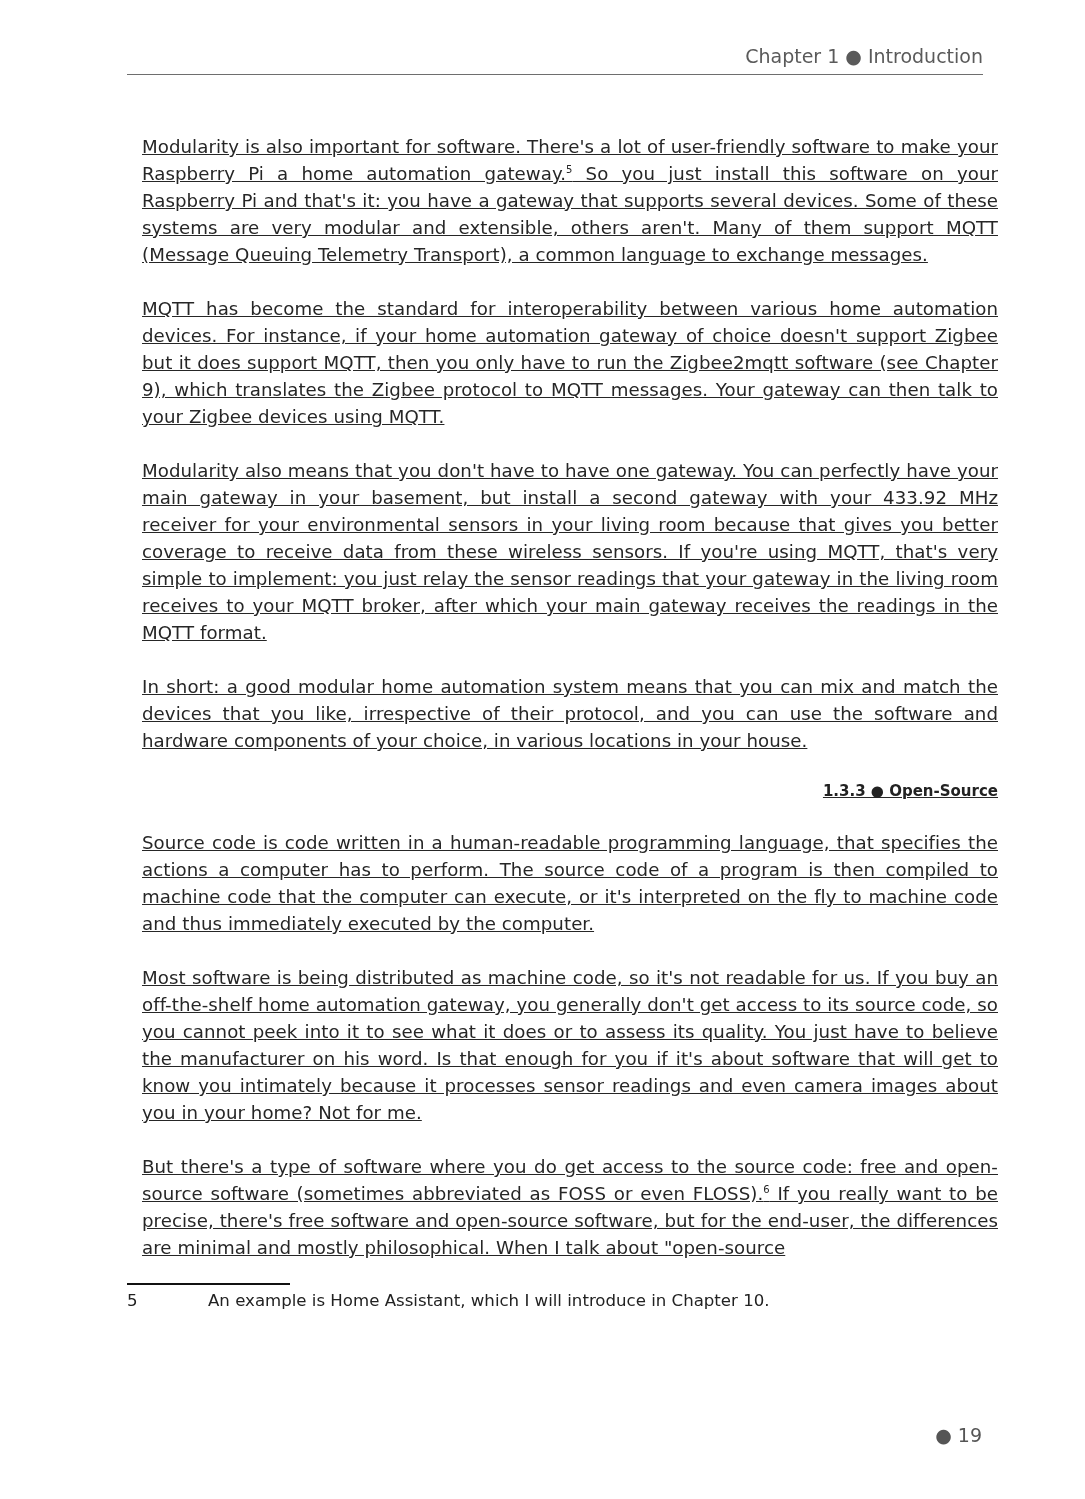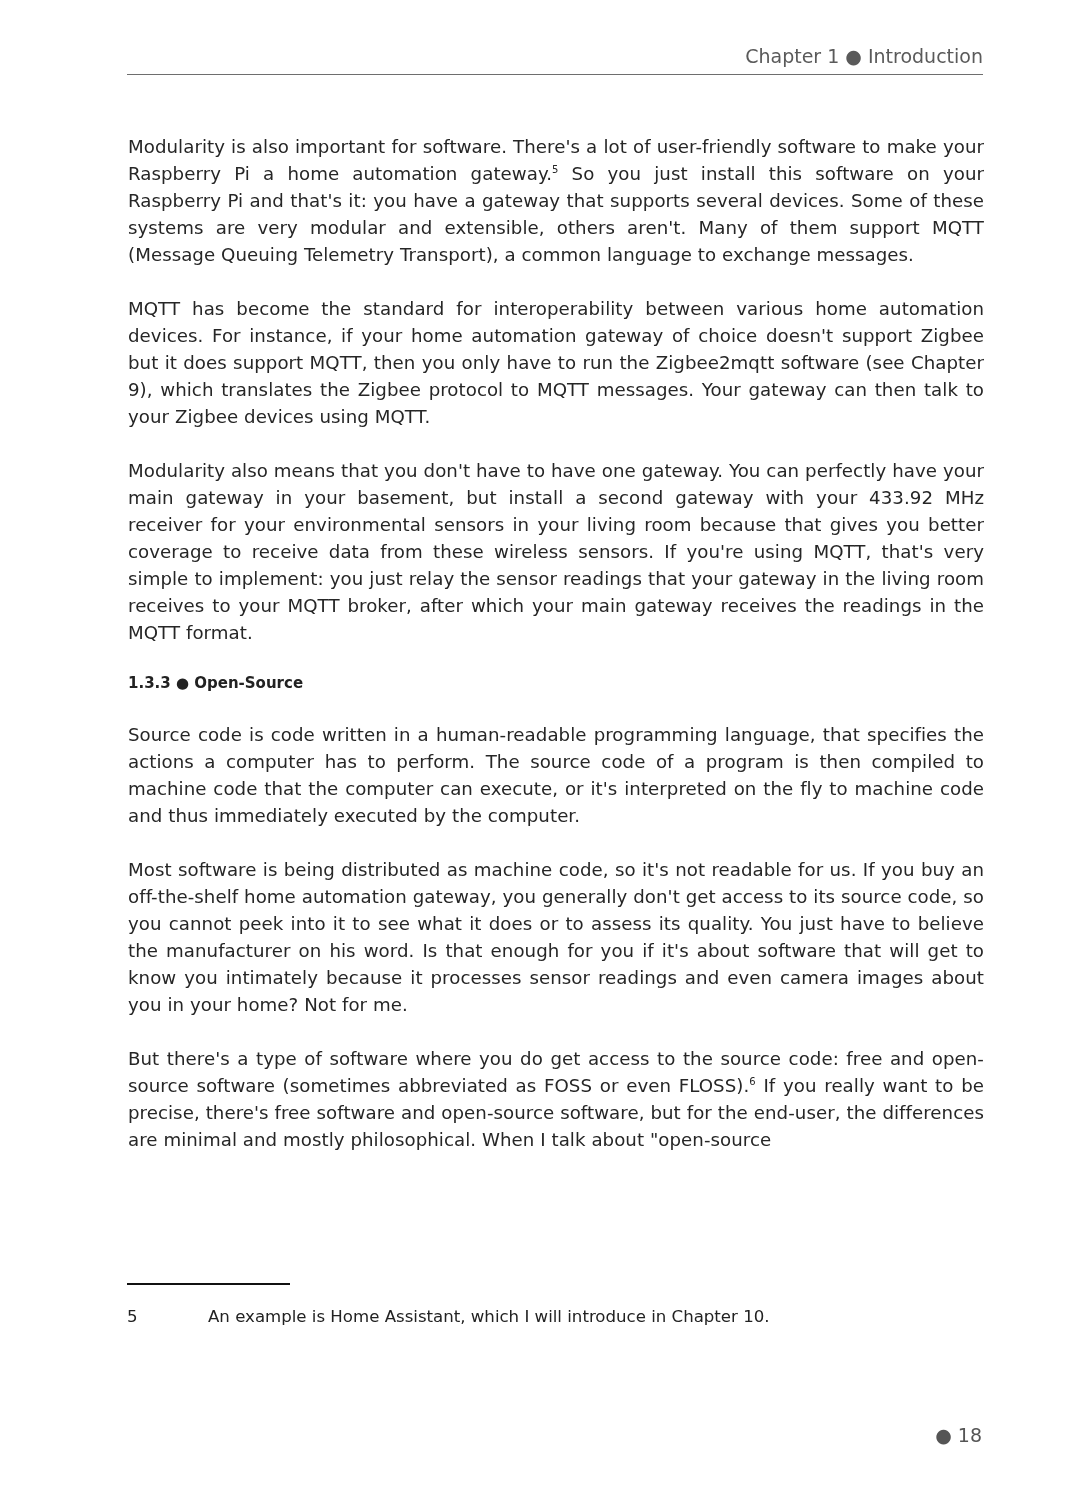--- a/index.html
+++ b/index.html
@@ -1,50 +1,51 @@
 <!DOCTYPE html>
 <html><head>
 <meta charset="utf-8">
 <style>
   html, body { margin: 0; padding: 0; background: #ffffff; }
   body { width: 1085px; height: 1499px; position: relative; overflow: hidden;
          font-family: "DejaVu Sans", sans-serif; color: #262626; }
   .header { position: absolute; left: 127px; top: 44px; width: 856px; height: 30px;
             border-bottom: 1px solid #6e6e6e; }
   .header-text { position: absolute; right: 0; top: 1px; font-size: 19px; color: #5a5a5a; }
-  .content { position: absolute; left: 128px; top: 133px; width: 856px; }
+  .content { position: absolute; left: 142px; top: 133px; width: 856px; text-decoration: underline; }
   p.body { margin: 0 0 27px 0; font-size: 18.2px; line-height: 27px; text-align: justify;
            text-align-last: left; letter-spacing: 0.05px; }
   sup { font-size: 10px; line-height: 0; vertical-align: 7px; }
-  .section-heading { font-size: 15px; font-weight: bold; margin: 4px 0 28px 0; line-height: 20px; color: #222; }
+  .section-heading { font-size: 15px; font-weight: bold; margin: 4px 0 28px 0; line-height: 20px; color: #222; text-align: right; }
   .fn-rule { position: absolute; left: 127px; top: 1283px; width: 163px; height: 2px; background: #111; }
   .footnotes { position: absolute; left: 127px; top: 1290px; width: 856px; font-size: 16.6px;
-               line-height: 21.5px; color: #222; margin-top: 16px; }
+               line-height: 21.5px; color: #222; }
   .fn { text-align: justify; text-align-last: left; }
   .fn-num { display: inline-block; width: 81px; }
   .page-num { position: absolute; right: 103px; top: 1424px; font-size: 19px; color: #555; }
 </style>
 </head>
 <body>
 
 <div class="header">
   <span class="header-text">Chapter 1 ● Introduction</span>
 </div>
 
 <div class="content">
   <p class="body"><span>Modularity is also important for software. There's a lot of user-friendly software to make your Raspberry Pi a home automation gateway.</span><sup>5</sup><span> So you just install this software on your Raspberry Pi and that's it: you have a gateway that supports several devices. Some of these systems are very modular and extensible, others aren't. Many of them support MQTT (Message Queuing Telemetry Transport), a common language to exchange messages.</span></p>
   <p class="body">MQTT has become the standard for interoperability between various home automation devices. For instance, if your home automation gateway of choice doesn't support Zigbee but it does support MQTT, then you only have to run the Zigbee2mqtt software (see Chapter 9), which translates the Zigbee protocol to MQTT messages. Your gateway can then talk to your Zigbee devices using MQTT.</p>
   <p class="body">Modularity also means that you don't have to have one gateway. You can perfectly have your main gateway in your basement, but install a second gateway with your 433.92 MHz receiver for your environmental sensors in your living room because that gives you better coverage to receive data from these wireless sensors. If you're using MQTT, that's very simple to implement: you just relay the sensor readings that your gateway in the living room receives to your MQTT broker, after which your main gateway receives the readings in the MQTT format.</p>
+  <p class="body">In short: a good modular home automation system means that you can mix and match the devices that you like, irrespective of their protocol, and you can use the software and hardware components of your choice, in various locations in your house.</p>
 
   <div class="section-heading">1.3.3 ● Open-Source</div>
 
   <p class="body">Source code is code written in a human-readable programming language, that specifies the actions a computer has to perform. The source code of a program is then compiled to machine code that the computer can execute, or it's interpreted on the fly to machine code and thus immediately executed by the computer.</p>
   <p class="body">Most software is being distributed as machine code, so it's not readable for us. If you buy an off-the-shelf home automation gateway, you generally don't get access to its source code, so you cannot peek into it to see what it does or to assess its quality. You just have to believe the manufacturer on his word. Is that enough for you if it's about software that will get to know you intimately because it processes sensor readings and even camera images about you in your home? Not for me.</p>
   <p class="body"><span>But there's a type of software where you do get access to the source code: free and open-source software (sometimes abbreviated as FOSS or even FLOSS).</span><sup>6</sup><span> If you really want to be precise, there's free software and open-source software, but for the end-user, the differences are minimal and mostly philosophical. When I talk about "open-source</span></p>
 </div>
 
 <div class="fn-rule"></div>
 
 <div class="footnotes">
   <div class="fn"><span class="fn-num">5</span><span>An example is Home Assistant, which I will introduce in Chapter 10.</span></div>
 </div>
 
-<div class="page-num">● 18</div>
+<div class="page-num">● 19</div>
 
 </body></html>

